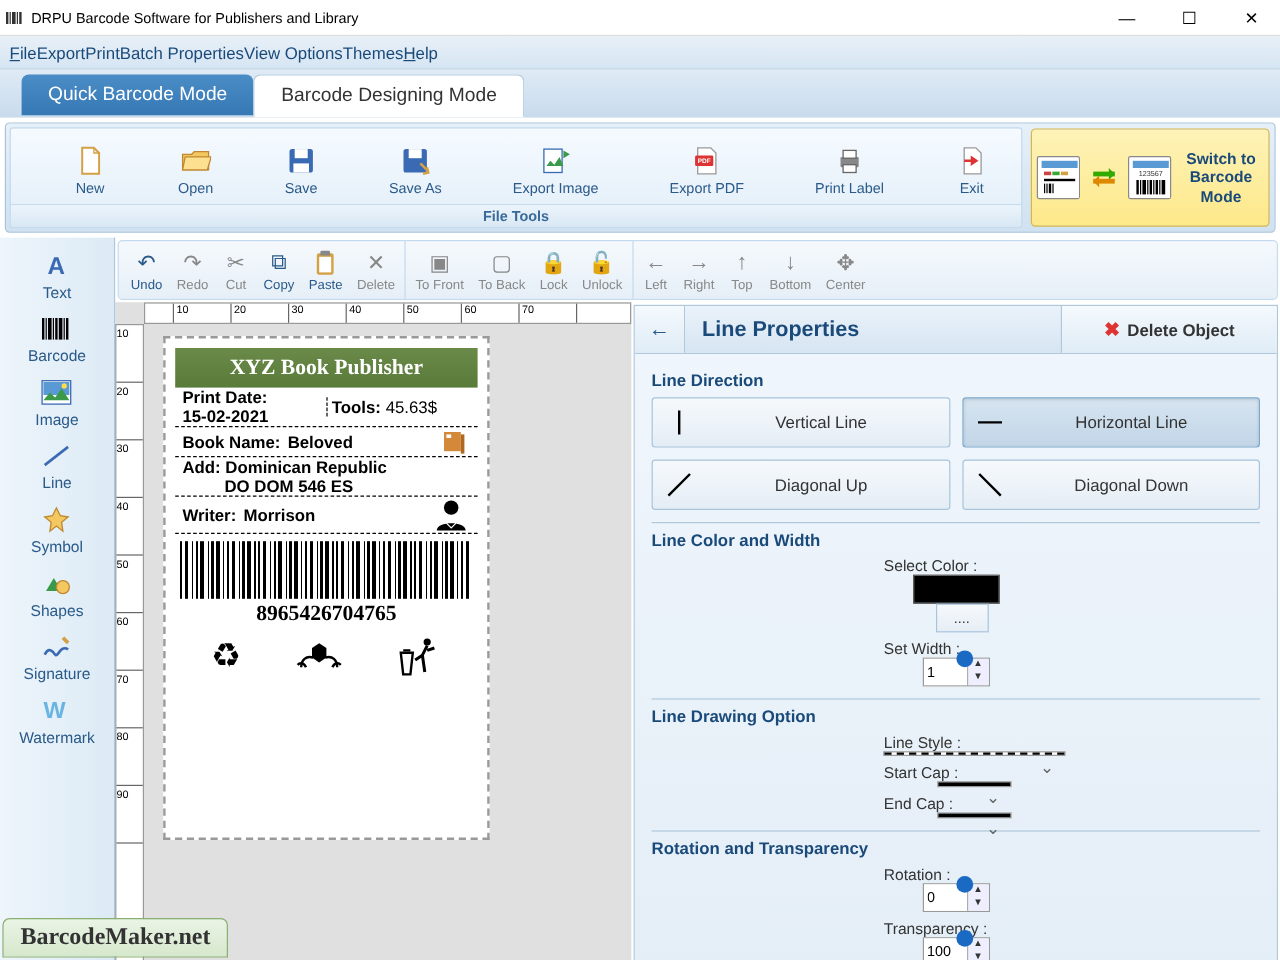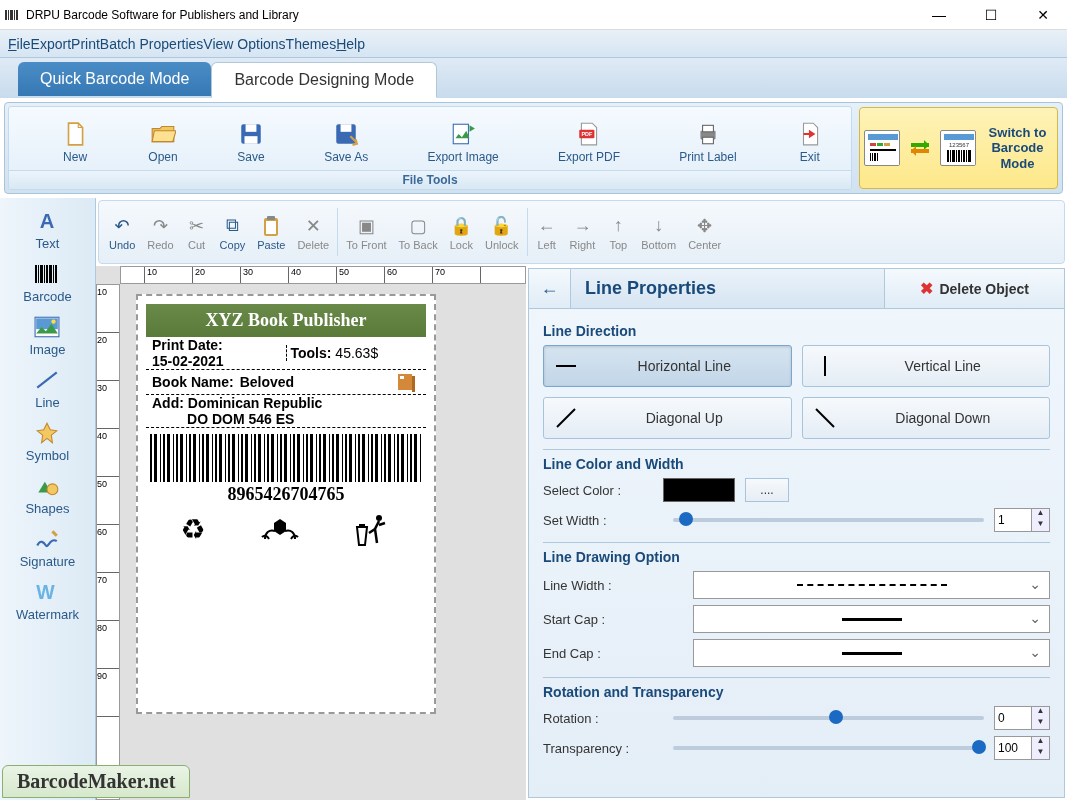--- a/index.html
+++ b/index.html
@@ -49,21 +49,21 @@
 .etbtn.active { color: #2a5a8a; }
 .etbtn.active .icon { color: #2a5a8a; }
 .et-sep { width: 1px; height: 48px; background: #c4daee; margin: 0 2px; }
 
 .canvas-wrap { flex: 1; display: flex; position: relative; background: #e0e0e0; }
 .ruler-h { position: absolute; top: 0; left: 24px; right: 0; height: 18px; background: #fff; border: 1px solid #999; font-size: 9px; display: flex; }
 .ruler-v { position: absolute; top: 18px; left: 0; width: 24px; bottom: 0; background: #fff; border: 1px solid #999; font-size: 9px; display: flex; flex-direction: column; }
 .rtick { flex: 0 0 48px; text-align: left; padding-left: 2px; border-right: 1px solid #666; position: relative; }
 .rtickv { flex: 0 0 48px; padding-top: 2px; border-bottom: 1px solid #666; }
 
-.label-card { position: absolute; top: 28px; left: 40px; width: 300px; height: 420px; background: #fff; border: 2px dashed #999; padding: 8px; }
+.label-card { position: absolute; top: 28px; left: 40px; width: 272px; height: 420px; background: #fff; border: 2px dashed #999; padding: 8px; }
 .label-header { background: linear-gradient(#6a8a4a, #5a7a3a); color: #fff; text-align: center; font-size: 18px; font-weight: bold; font-family: Georgia, serif; padding: 6px; }
 .label-row { display: flex; border-bottom: 1px dashed #000; padding: 0 2px; font-family: Georgia, serif; font-size: 14px; align-items: center; }
 .label-row b { font-weight: bold; }
 .label-row .cell { flex: 1; padding: 0 4px; }
 .label-row .divider { border-left: 1px dashed #000; }
 .barcode-vis { height: 48px; background: repeating-linear-gradient(90deg, #000 0 2px, #fff 2px 4px, #000 4px 7px, #fff 7px 10px, #000 10px 11px, #fff 11px 13px); margin: 6px 4px 0; }
 .barcode-num { text-align: center; font-family: Georgia, serif; font-size: 18px; font-weight: bold; padding: 2px 0 6px; }
 .icon-row { display: flex; justify-content: space-around; padding: 2px 8px; font-size: 28px; }
 
 .props-panel { flex: 1; background: linear-gradient(#f0f6fc, #e4eef7); border: 1px solid #b0c8dc; margin: 2px; display: flex; flex-direction: column; overflow: hidden; }
@@ -74,21 +74,21 @@
 .del-btn .x { color: #d33; font-size: 16px; }
 
 .props-body { flex: 1; overflow-y: auto; padding: 8px 14px; }
 .section-title { font-size: 14px; font-weight: bold; color: #1a4a7a; margin: 6px 0; }
 .line-dir-grid { display: grid; grid-template-columns: 1fr 1fr; gap: 10px; margin-bottom: 10px; }
 .dir-btn { height: 42px; background: linear-gradient(#f6f9fc, #e4edf5); border: 1px solid #a8c4dc; border-radius: 3px; display: flex; align-items: center; gap: 10px; padding: 0 10px; font-size: 14px; color: #333; justify-content: center; }
 .dir-btn.selected { background: linear-gradient(#d6e4f0, #c2d6e8); border: 1px solid #7aa8cc; box-shadow: inset 0 1px 3px rgba(0,0,0,.15); }
 .dir-icon { width: 24px; height: 24px; display: flex; align-items: center; justify-content: center; }
 .dir-btn span:last-child { flex: 1; text-align: center; }
 
-.kv { display: flex; align-items: center; margin: 6px 0; font-size: 13px; color: #333; }
+.kv { display: flex; align-items: center; margin: 6px 0; font-size: 13px; color: #333; flex-direction: column; }
 .kv .k { width: 120px; }
 .color-swatch { width: 72px; height: 24px; background: #000; border: 1px solid #666; }
 .dots-btn { width: 44px; height: 24px; background: linear-gradient(#f6f9fc,#e6edf4); border: 1px solid #a8c4dc; margin-left: 10px; font-size: 12px; display: flex; align-items: center; justify-content: center; }
 .slider { flex: 1; height: 4px; background: #bcccdc; position: relative; border-radius: 2px; margin: 0 10px; }
 .slider .thumb { position: absolute; top: -6px; width: 14px; height: 14px; background: #1a6ac4; border-radius: 50%; }
 .spinner { width: 56px; height: 24px; border: 1px solid #999; background: #fff; display: flex; }
 .spinner input { width: 36px; border: none; text-align: left; padding: 0 3px; font-size: 12px; }
 .spinner .arrows { width: 18px; display: flex; flex-direction: column; border-left: 1px solid #999; }
 .spinner .arrows div { flex: 1; font-size: 8px; text-align: center; line-height: 1; background: #eef; }
 
@@ -460,20 +460,34 @@
                     <svg width="28" height="24" viewBox="0 0 24 24">
                       <rect x="4" y="4" width="14" height="16" fill="#d4883a"></rect>
                       <rect x="18" y="6" width="3" height="16" fill="#b06820"></rect>
                       <rect x="6" y="6" width="4" height="3" fill="#fff"></rect>
                     </svg>
                   </span>
               </div>
             </div>
             <div class="label-row">
               <div class="cell"><b>Add:</b> <b>Dominican Republic</b><br>&nbsp;&nbsp;&nbsp;&nbsp;&nbsp;&nbsp;&nbsp;&nbsp;&nbsp;<b>DO DOM 546 ES</b></div>
+            </div>
+            <div class="label-row">
+              <div class="cell" style="display:flex;align-items:center;gap:6px;width:100%">
+                <b>Writer:</b>
+                <b>Morrison</b>
+                <span style="flex:1"></span>
+                <span>
+                    <svg width="32" height="30" viewBox="0 0 32 30">
+                      <circle cx="16" cy="9" r="6" fill="#000"></circle>
+                      <path d="M4 28c0-8 24-8 24 0z" fill="#000"></path>
+                      <path d="M12 22l4 4 4-4" stroke="#fff" fill="none"></path>
+                    </svg>
+                  </span>
+              </div>
             </div>
             <div class="barcode-vis"></div>
             <div class="barcode-num">8965426704765</div>
             <div class="icon-row">
               <span>♻</span>
               <span>
                   <svg width="42" height="34" viewBox="0 0 42 34">
                     <path d="M21 6l6 4v8l-6 4-6-4v-8z" fill="#000"></path>
                     <path d="M6 26c0-6 4-10 10-8M36 26c0-6-4-10-10-8" stroke="#000" stroke-width="2" fill="none"></path>
                     <path d="M3 24c2-2 5-2 7 2M39 24c-2-2-5-2-7 2" stroke="#000" stroke-width="2" fill="none"></path>
@@ -497,39 +511,39 @@
           <div class="back-btn">←</div>
           <div class="props-title">Line Properties</div>
           <div class="del-btn">
             <span class="x">✖</span>
             <span>Delete Object</span>
           </div>
         </div>
         <div class="props-body">
           <div class="section-title">Line Direction</div>
           <div class="line-dir-grid">
+            <div class="dir-btn">
+              <span class="dir-icon">
+                  <svg width="24" height="24">
+                    <line x1="12" y1="2" x2="12" y2="22" stroke="#000" stroke-width="2"></line>
+                  </svg>
+                </span>
+              <span>Vertical Line</span>
+            </div>
             <div class="dir-btn selected">
               <span class="dir-icon">
                   <svg width="24" height="24">
                     <line x1="2" y1="12" x2="22" y2="12" stroke="#000" stroke-width="2"></line>
                   </svg>
                 </span>
               <span>Horizontal Line</span>
             </div>
             <div class="dir-btn">
               <span class="dir-icon">
                   <svg width="24" height="24">
-                    <line x1="12" y1="2" x2="12" y2="22" stroke="#000" stroke-width="2"></line>
-                  </svg>
-                </span>
-              <span>Vertical Line</span>
-            </div>
-            <div class="dir-btn">
-              <span class="dir-icon">
-                  <svg width="24" height="24">
                     <line x1="3" y1="21" x2="21" y2="3" stroke="#000" stroke-width="2"></line>
                   </svg>
                 </span>
               <span>Diagonal Up</span>
             </div>
             <div class="dir-btn">
               <span class="dir-icon">
                   <svg width="24" height="24">
                     <line x1="3" y1="3" x2="21" y2="21" stroke="#000" stroke-width="2"></line>
                   </svg>
@@ -555,21 +569,21 @@
                 <div class="arrows">
                   <div>▲</div>
                   <div>▼</div>
                 </div>
               </div>
           </div>
 
           <div class="hr"></div>
           <div class="section-title">Line Drawing Option</div>
           <div class="kv">
-            <span class="k">Line Width :</span>
+            <span class="k">Line Style :</span>
             <div class="dropdown">
                 <div class="dash-line"></div>
               </div>
           </div>
           <div class="kv">
             <span class="k">Start Cap :</span>
             <div class="dropdown">
                 <div class="solid-line"></div>
               </div>
           </div>

